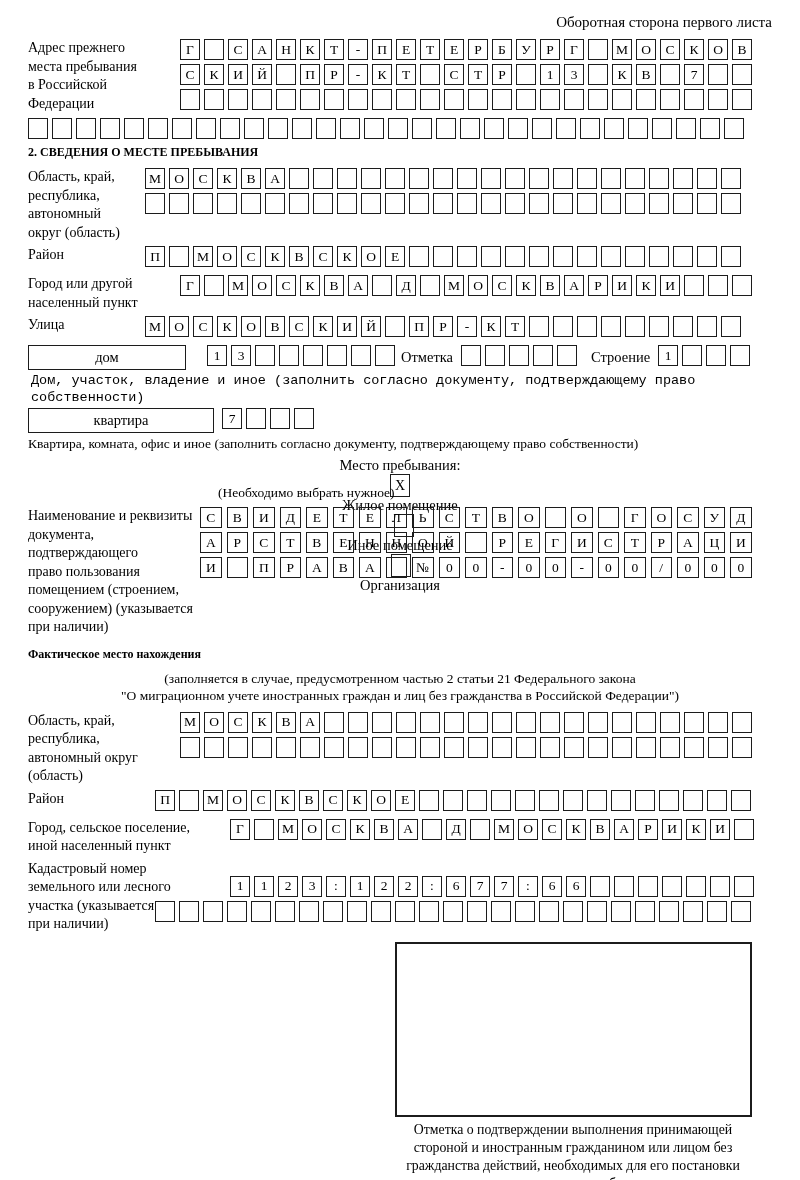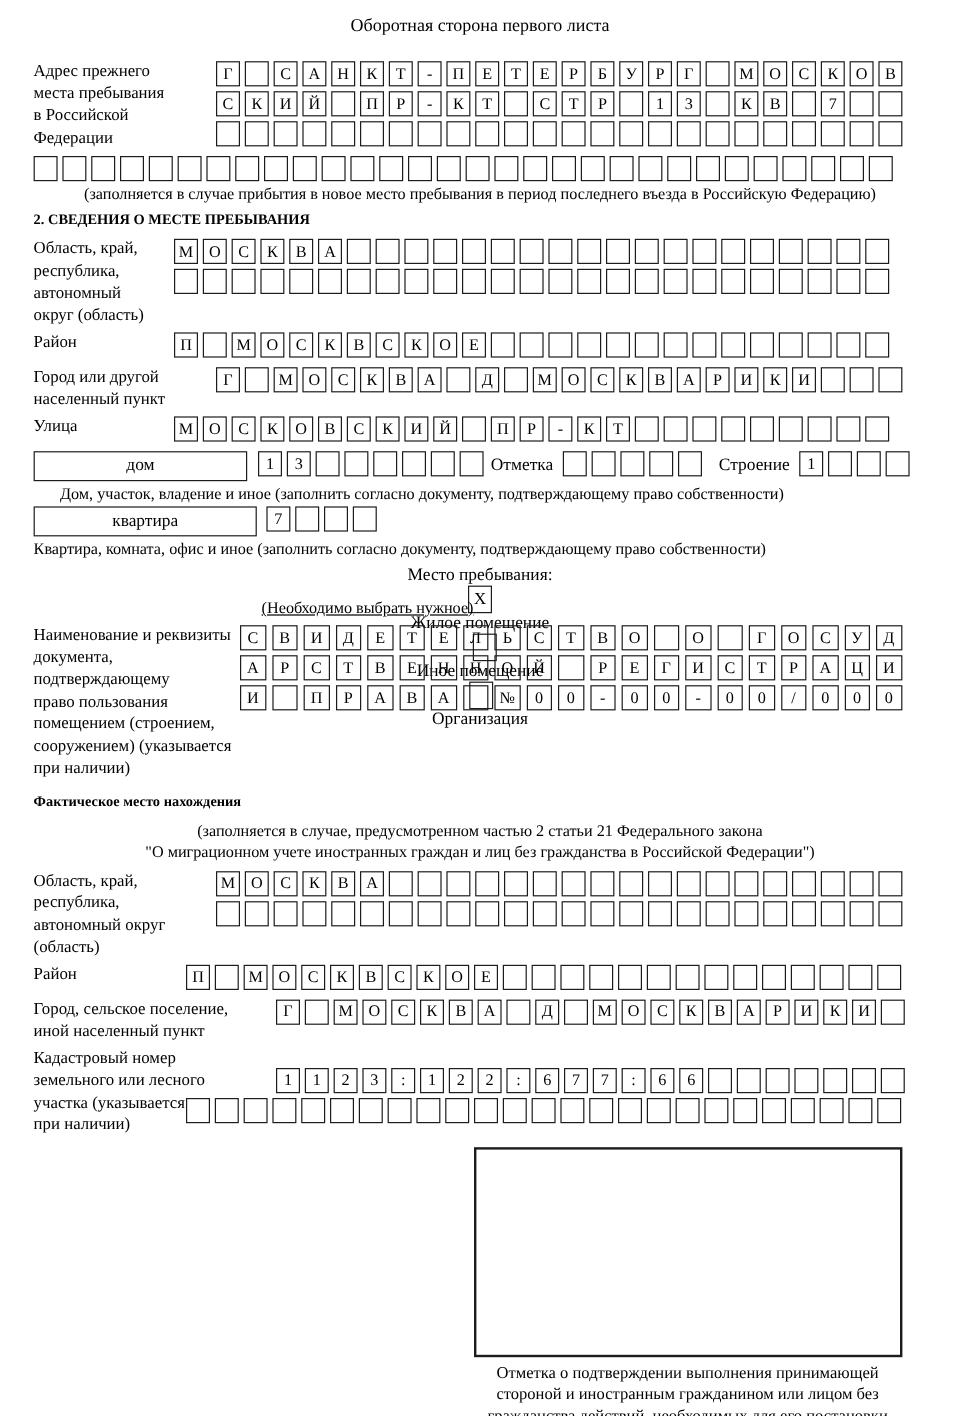--- a/index.html
+++ b/index.html
@@ -4,49 +4,49 @@
 <style>
   html,body{margin:0;padding:0;background:#fff;}
   .page{
     position:relative;
     width:800px;height:1180px;box-sizing:border-box;
     padding:14px 28px 0 28px;
     background:#fff;color:#000;
     font-family:"Liberation Serif","DejaVu Serif",serif;
     overflow:hidden;
   }
-  .header{ text-align:center; font-size:15px; margin-bottom:20px; }
+  .header{ text-align:right; font-size:15px; margin-bottom:8px; }
   .field{ display:flex; align-items:flex-start; margin-bottom:4px; }
   .label{ flex-shrink:0; font-size:14px; line-height:18.5px; white-space:pre-line; }
   .w117{width:117px;} .w127{width:127px;} .w152{width:152px;} .w172{width:172px;} .w202{width:202px;}
   .rows{flex-grow:1;}
   .cellrow{ display:flex; height:21px; margin-bottom:4px; }
   .cell{
     box-sizing:border-box; width:20px; height:21px; margin-right:4px;
     border:1.5px solid #1c1c1c; display:flex; align-items:center; justify-content:center;
     font-size:13.5px; line-height:1; flex-shrink:0;
   }
   .wide-cells .cell{ width:21.5px; margin-right:5px; }
   .fullrow{ margin-bottom:2px; }
   .caption{ font-size:13.5px; line-height:17px; margin-bottom:2px; white-space:pre-line; }
   .center{ text-align:center; }
   .sec-title{ text-align:left; font-weight:bold; font-size:12px; margin:6px 0 8px 0; }
   .domrow{ display:flex; align-items:flex-start; height:25px; margin-bottom:2px; }
   .widebox{
     box-sizing:border-box; height:25px; border:1.5px solid #1c1c1c;
     display:flex; align-items:center; justify-content:center; font-size:14.5px; flex-shrink:0;
   }
-  .bw170{width:178px; margin-right:9px;} .bw198{width:186px; margin-right:8px;}
+  .bw170{width:158px; margin-right:21px;} .bw198{width:186px; margin-right:8px;}
   .inline-label{ font-size:14.5px; line-height:25px; flex-shrink:0; }
   .mesto{ display:flex; align-items:center; height:26px; margin-bottom:2px; font-size:14.5px;flex-direction:column; }
   .checkbox{
     box-sizing:border-box; width:20px; height:23px; border:1.5px solid #1c1c1c;
     display:flex; align-items:center; justify-content:center; font-size:14px; flex-shrink:0;
   }
-  .note{ font-size:13.5px; margin:0 0 6px 190px;text-decoration:underline; }
+  .note{ font-size:13.5px; margin:0 0 6px 190px; }
   .offset-row{ margin-top:16px; }
   .neg{ margin-left:-75px; }
   .stamp-box{
     box-sizing:border-box; width:357px; height:175px; border:2px solid #1c1c1c;
     margin:8px 0 4px 367px;
   }
   .stamp-caption{
     width:400px; margin-left:345px; text-align:center;
     font-size:13.8px; line-height:18px; white-space:pre-line;
   }
@@ -169,21 +169,20 @@
       <span class="cell"></span>
       <span class="cell"></span>
       <span class="cell"></span>
       <span class="cell"></span>
       <span class="cell"></span>
       <span class="cell"></span>
       <span class="cell"></span>
       <span class="cell"></span>
       <span class="cell"></span>
     </div>
-  <div class="caption center">(заполняется в случае прибытия в новое место пребывания в период последнего въезда в Российскую Федерацию)</div>
 
   <div class="sec-title">2. СВЕДЕНИЯ О МЕСТЕ ПРЕБЫВАНИЯ</div>
 
   <div class="field">
     <div class="label w117">Область, край,
 республика,
 автономный
 округ (область)</div>
     <div class="rows">
       <div class="cellrow">
@@ -357,21 +356,21 @@
         <span class="cell"></span>
       </div>
     <div class="inline-label" style="margin:0 8px 0 10px;">Строение</div>
     <div class="cellrow">
         <span class="cell">1</span>
         <span class="cell"></span>
         <span class="cell"></span>
         <span class="cell"></span>
       </div>
   </div>
-  <div class="caption" style="margin-left:22px;">Дом, участок, владение и иное (заполнить согласно документу, подтверждающему право собственности)</div>
+  <div class="caption" style="margin-left:3px;font-family:Liberation Mono, monospace;">Дом, участок, владение и иное (заполнить согласно документу, подтверждающему право собственности)</div>
 
   <div class="domrow">
     <div class="widebox bw198">квартира</div>
     <div class="cellrow">
         <span class="cell">7</span>
         <span class="cell"></span>
         <span class="cell"></span>
         <span class="cell"></span>
       </div>
   </div>
@@ -383,21 +382,21 @@
     <span>Жилое помещение</span>
     <span class="checkbox" style="margin:0 16px 0 24px;"></span>
     <span>Иное помещение</span>
     <span class="checkbox" style="margin:0 28px 0 30px;"></span>
     <span>Организация</span>
   </div>
   <div class="note">(Необходимо выбрать нужное)</div>
 
   <div class="field">
     <div class="label w172">Наименование и реквизиты
-документа, подтверждающему
+документа, подтверждающего
 право пользования
 помещением (строением,
 сооружением) (указывается
 при наличии)</div>
     <div class="rows wide-cells">
       <div class="cellrow">
           <span class="cell">С</span>
           <span class="cell">В</span>
           <span class="cell">И</span>
           <span class="cell">Д</span>

